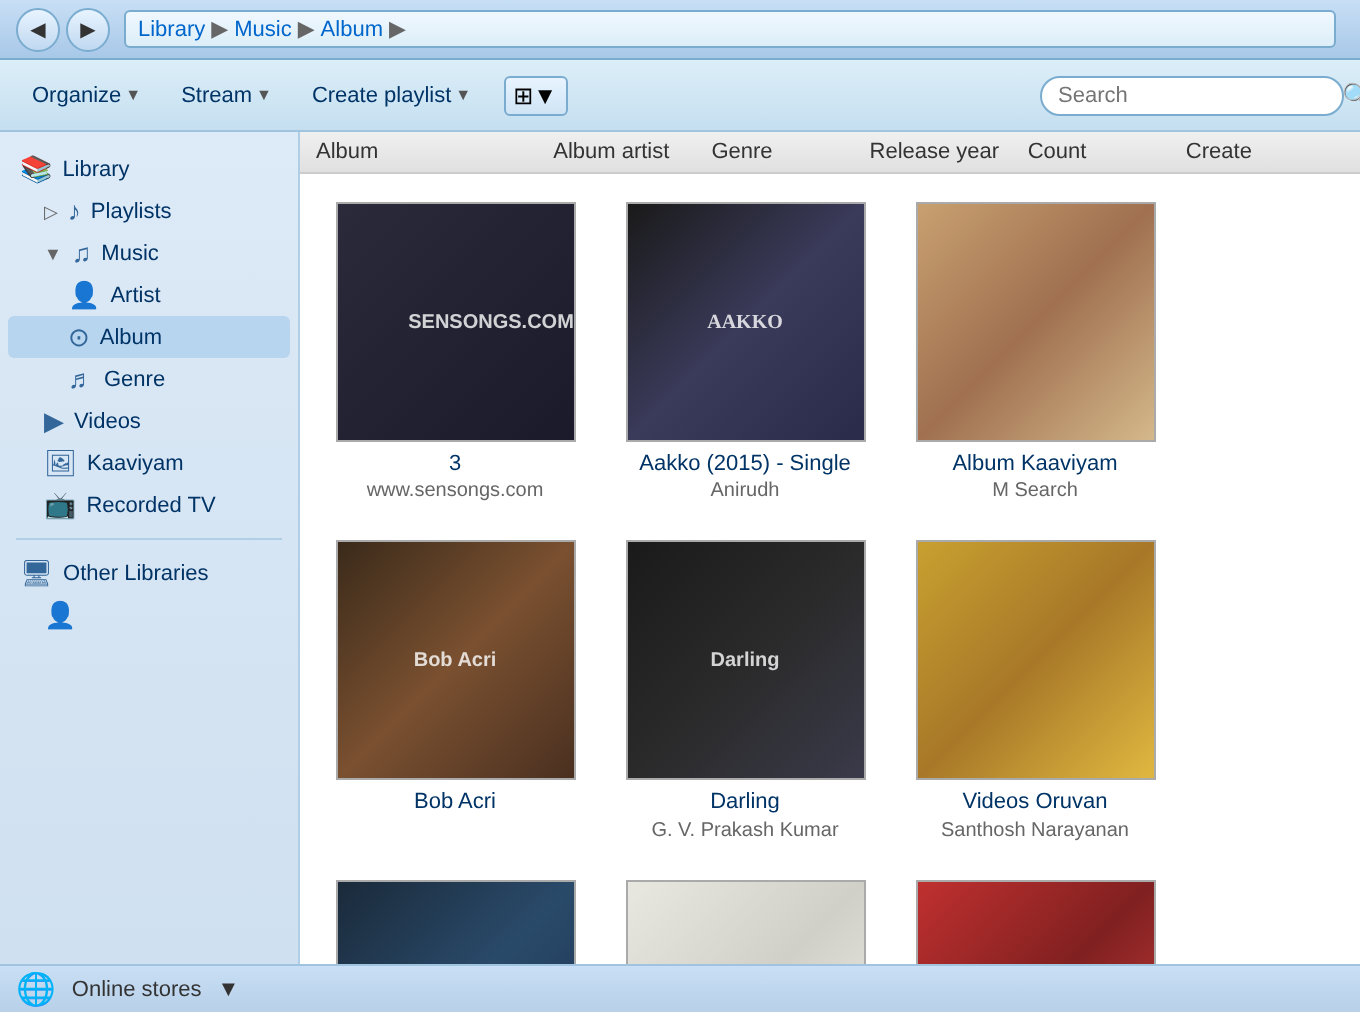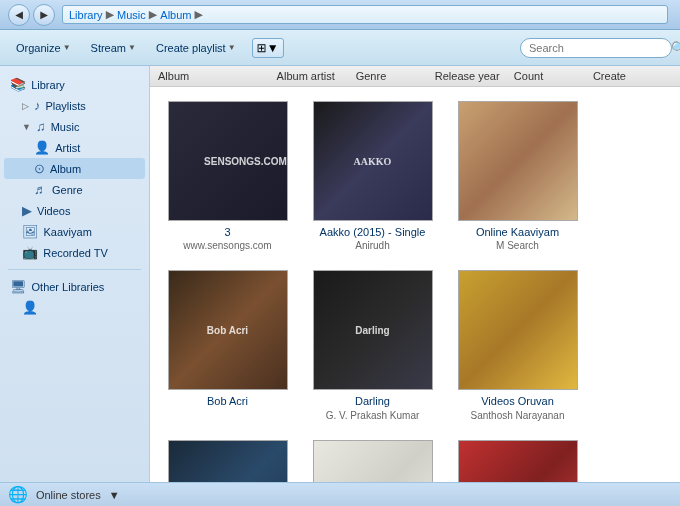--- a/index.html
+++ b/index.html
@@ -316,21 +316,21 @@
     <div class="album-cover cover-2">
       <div class="cover-text ">AAKKO</div>
     </div>
     <div class="album-title">Aakko (2015) - Single</div>
     <div class="album-artist">Anirudh</div>
   </div>
         <div class="album-item">
     <div class="album-cover cover-3">
       <div class="cover-text "></div>
     </div>
-    <div class="album-title">Online Kaaviyam</div>
+    <div class="album-title">Album Kaaviyam</div>
     <div class="album-artist">M Search</div>
   </div>
         <div class="album-item">
     <div class="album-cover cover-4">
       <div class="cover-text ">Bob Acri</div>
     </div>
     <div class="album-title">Bob Acri</div>
 
   </div>
         <div class="album-item">

